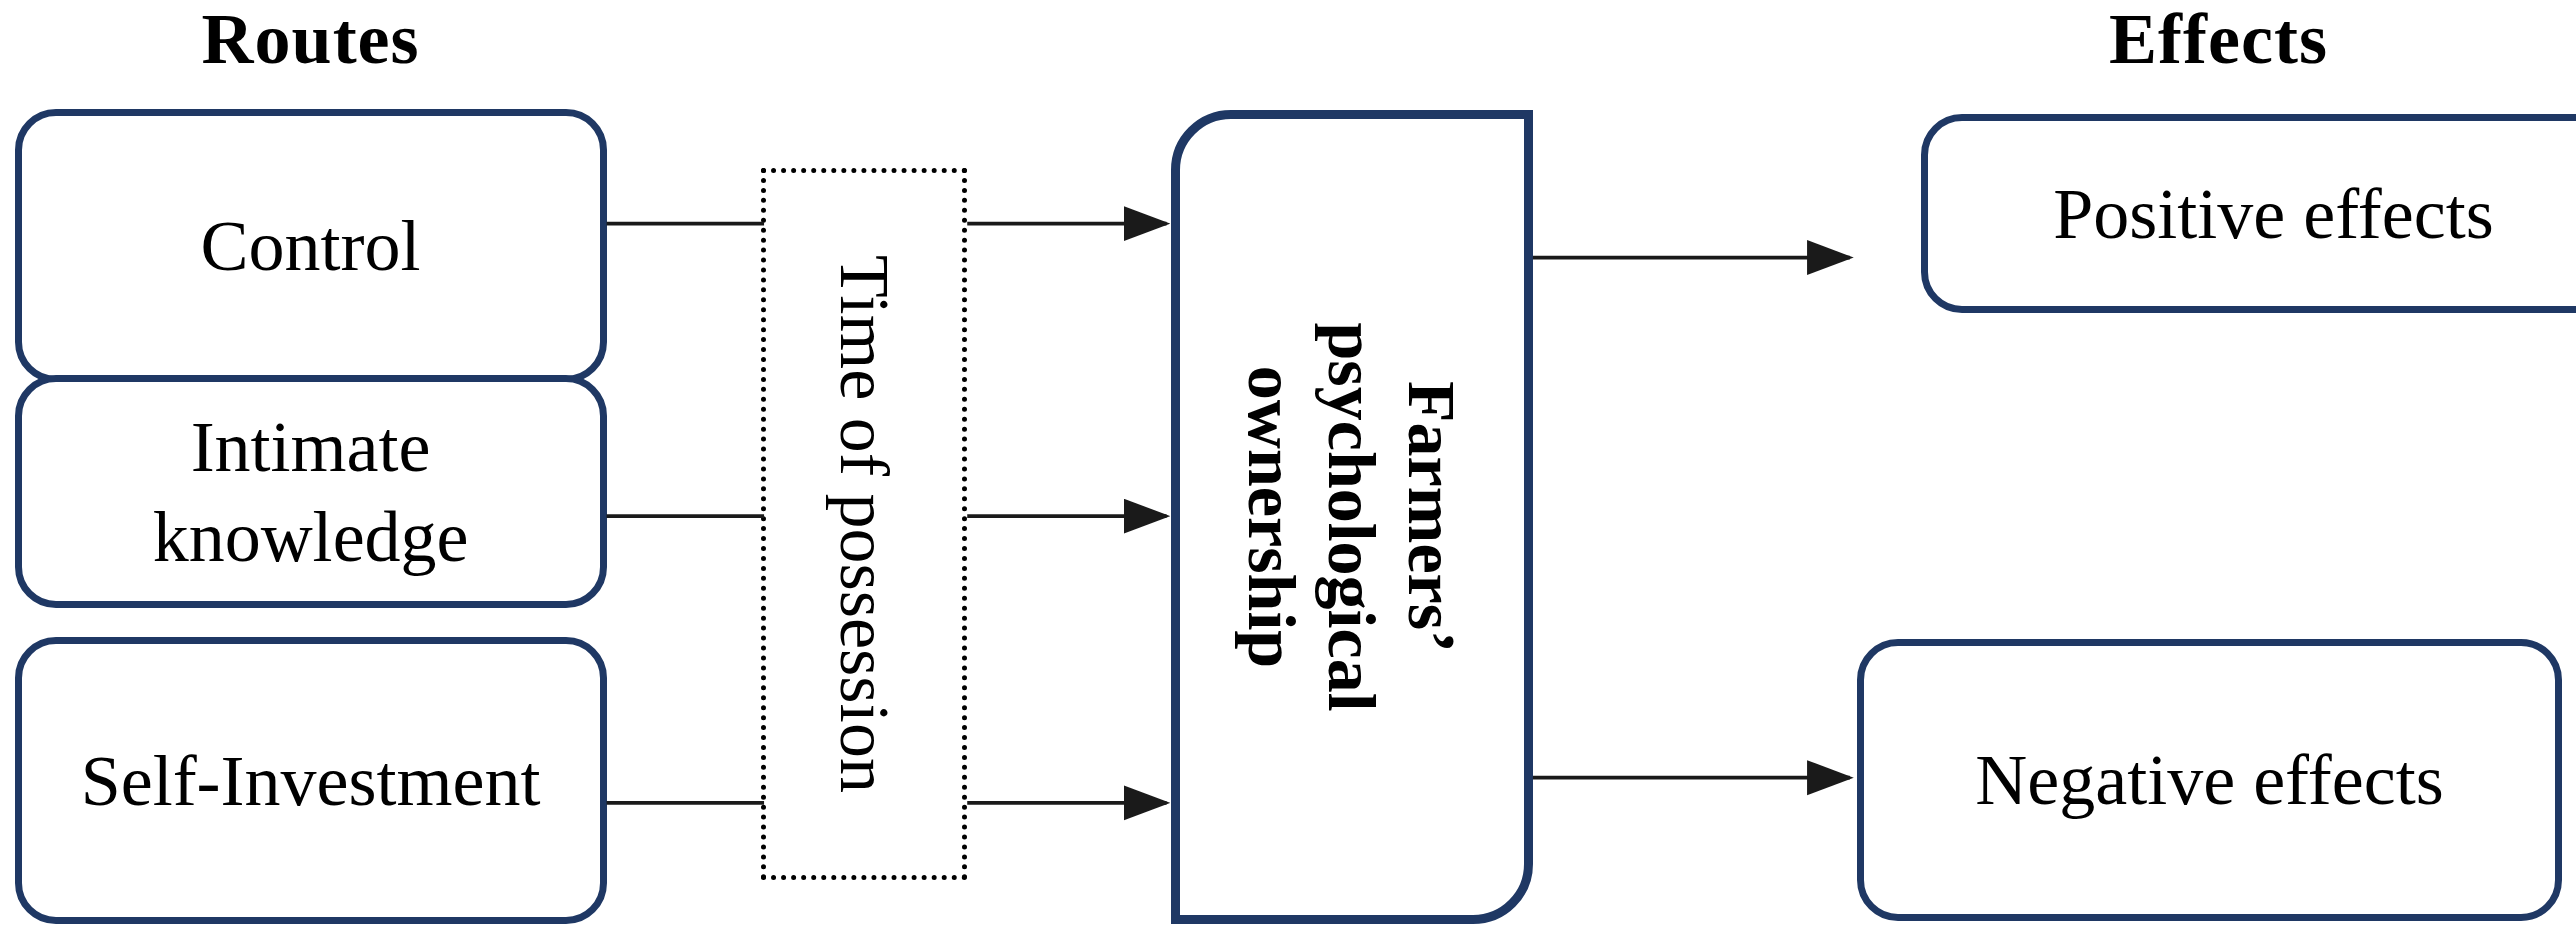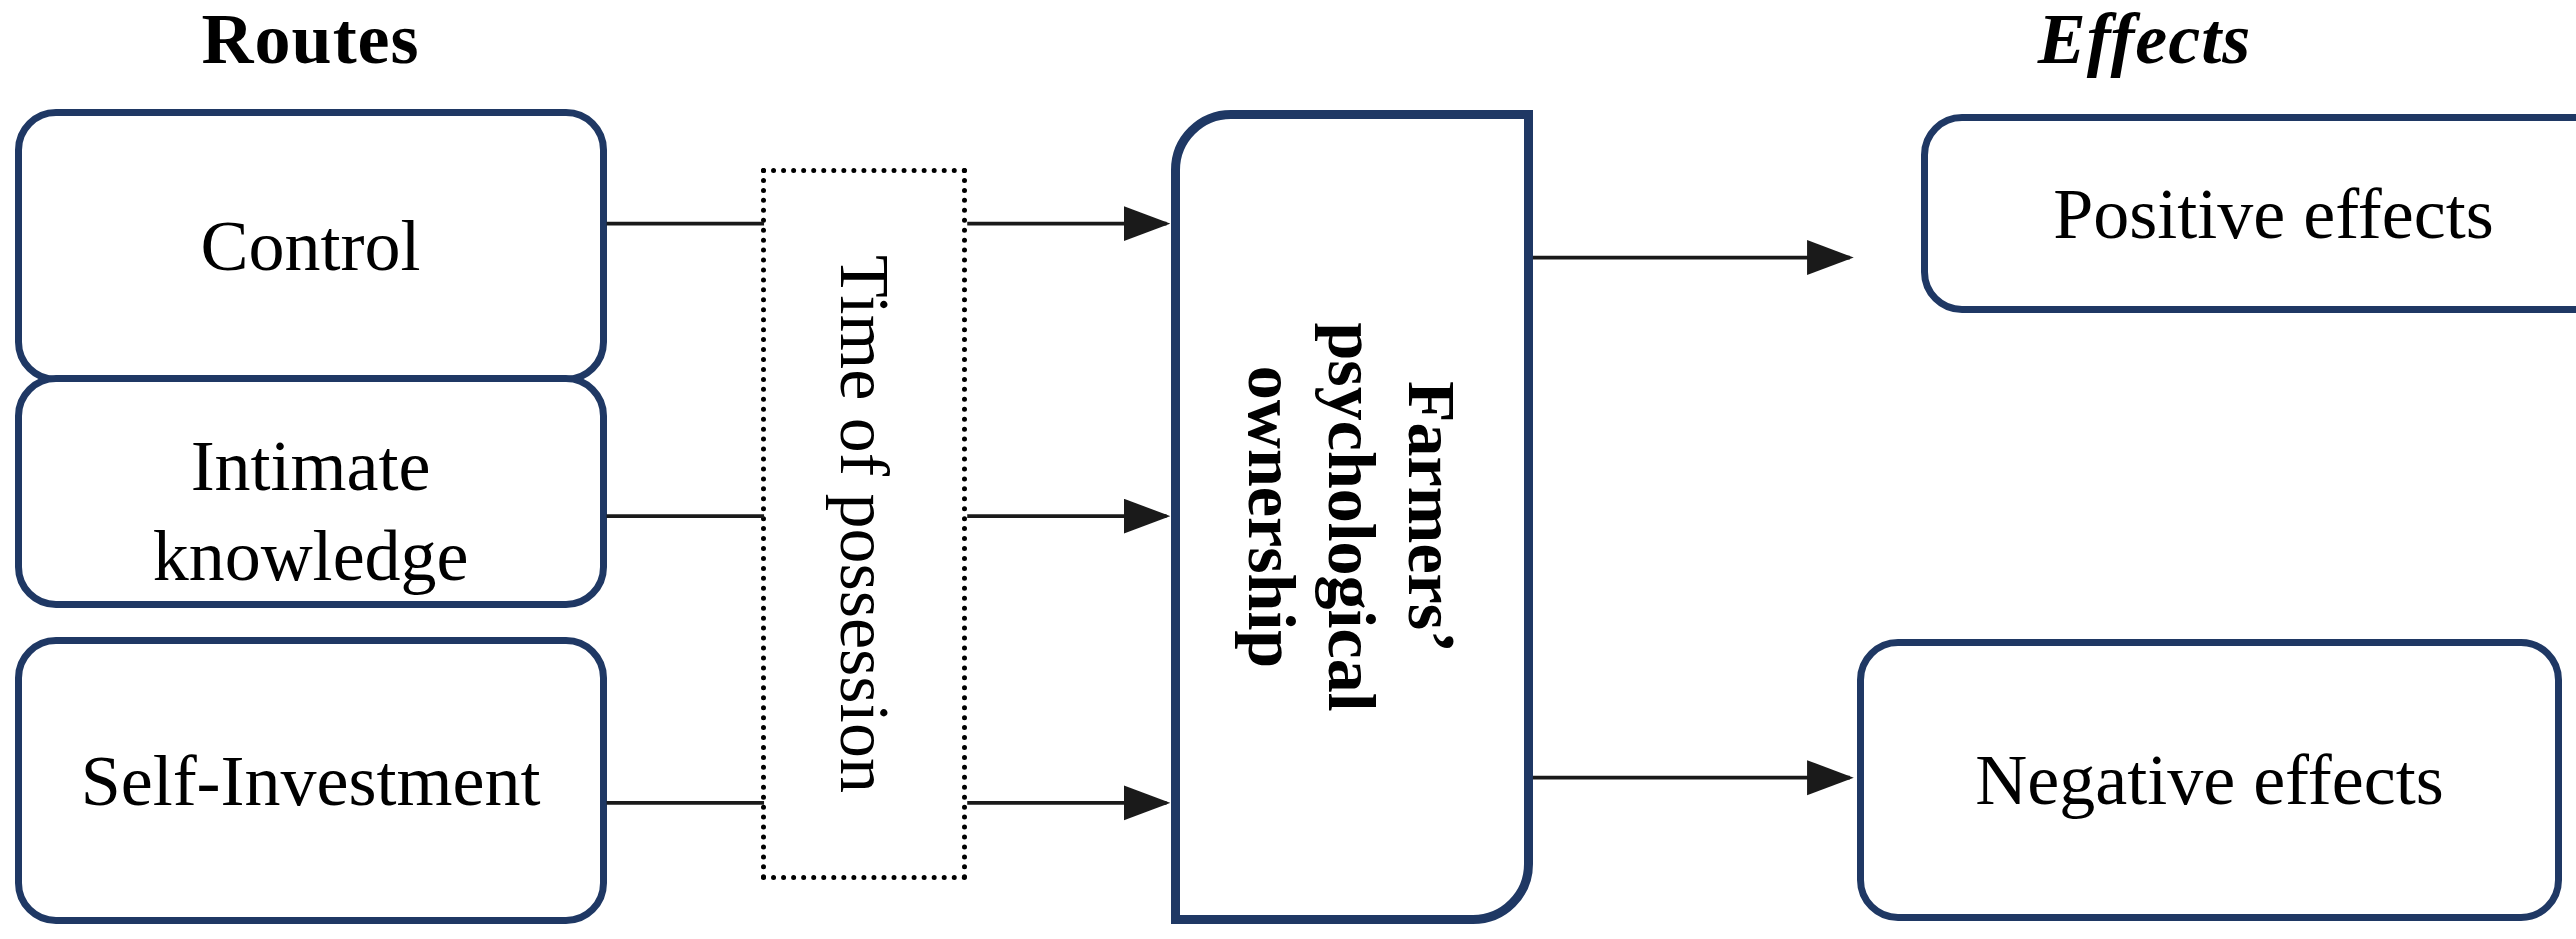--- a/index.html
+++ b/index.html
@@ -17,34 +17,34 @@
     color:var(--text);
     overflow:hidden;
   }
   .hdr{
     position:absolute;
     font-size:72px;font-weight:bold;
     text-align:center;line-height:1.1;
     letter-spacing:1px;
   }
   #hdr-routes{left:14.6px;top:0;width:592px;}
-  #hdr-effects{left:1792px;top:0;width:705px;font-style:italic;}
+  #hdr-effects{left:1866px;top:0;width:705px;}
   .box{
     position:absolute;
     background:var(--bg);
     border:7.8px solid var(--box-border);
     border-radius:41px;
     box-sizing:border-box;
     display:flex;align-items:center;justify-content:center;
     text-align:center;
     font-size:72px;line-height:1.25;
     white-space:pre-line;
   }
   #box-control{left:14.6px;top:109px;width:592px;height:274px;}
-  #box-intimate{left:14.6px;top:375px;width:592px;height:233px;align-items:flex-end;}
+  #box-intimate{left:14.6px;top:375px;width:592px;height:233px;}
   #box-selfinv{left:14.6px;top:637px;width:592px;height:287px;}
   #box-positive{left:1921px;top:114px;width:705px;height:199px;}
   #box-negative{left:1857px;top:639px;width:705px;height:282px;align-items:center;}
   #box-mediator{
     left:761px;top:168px;width:206px;height:712px;
     border:5.8px dotted var(--text);
     border-radius:0;
   }
   #box-core{
     left:1171px;top:110px;width:362px;height:814px;

